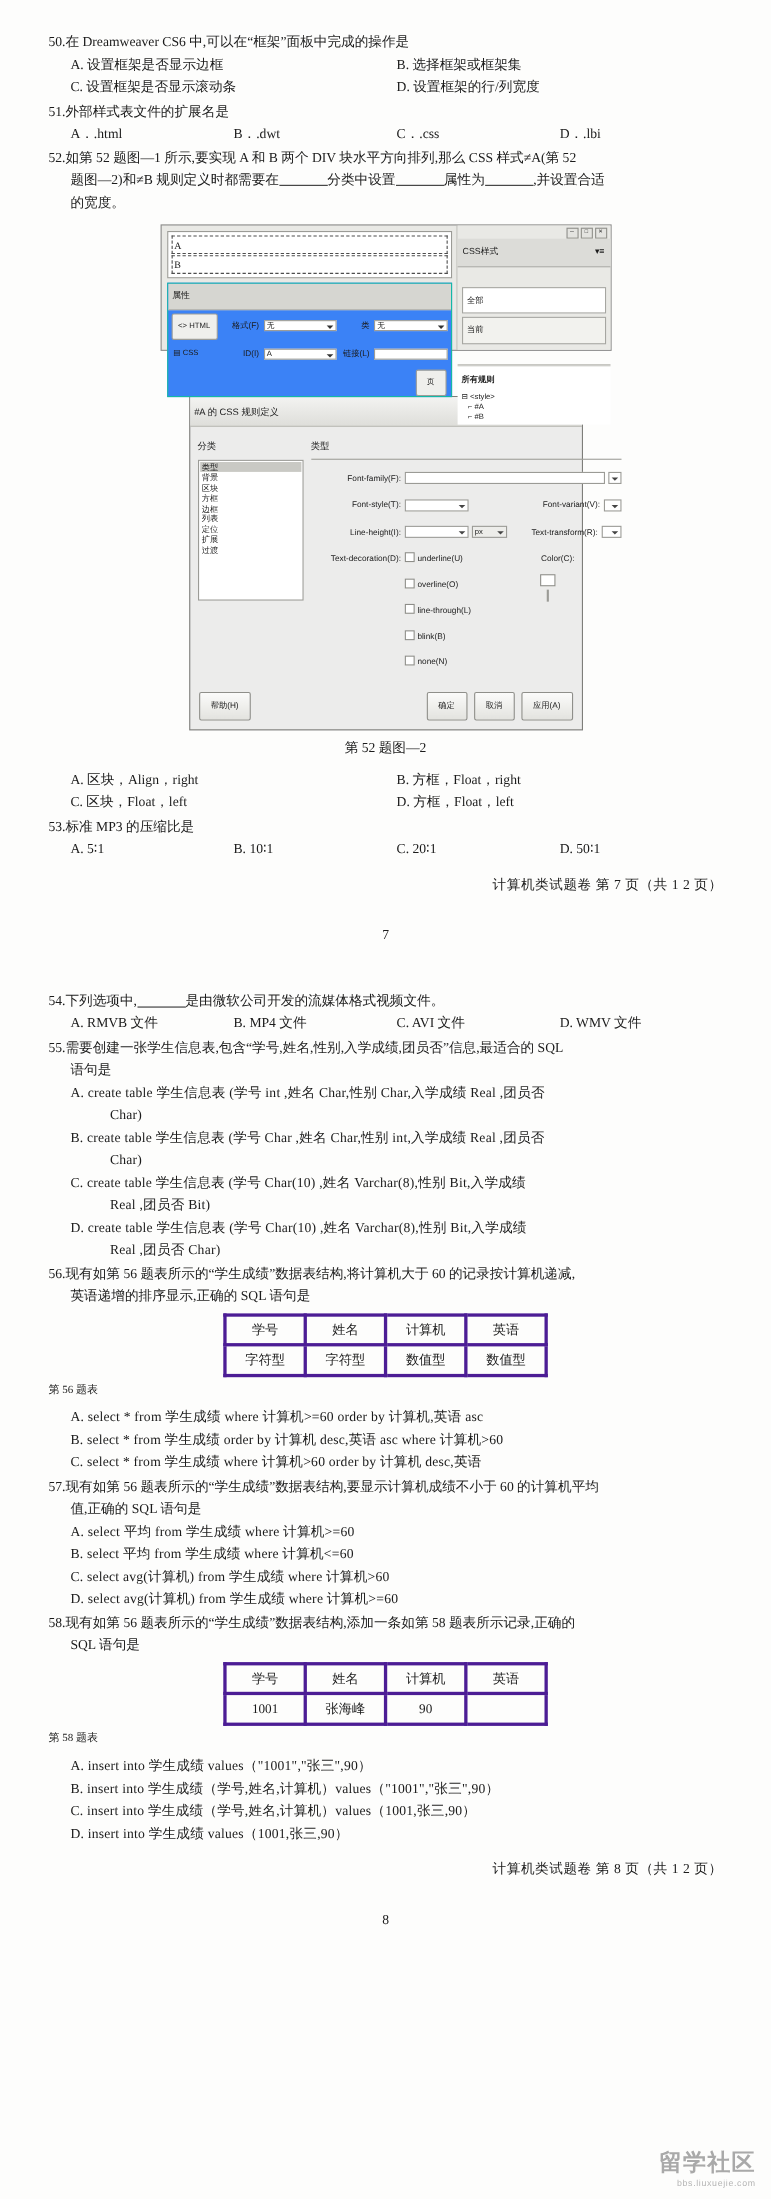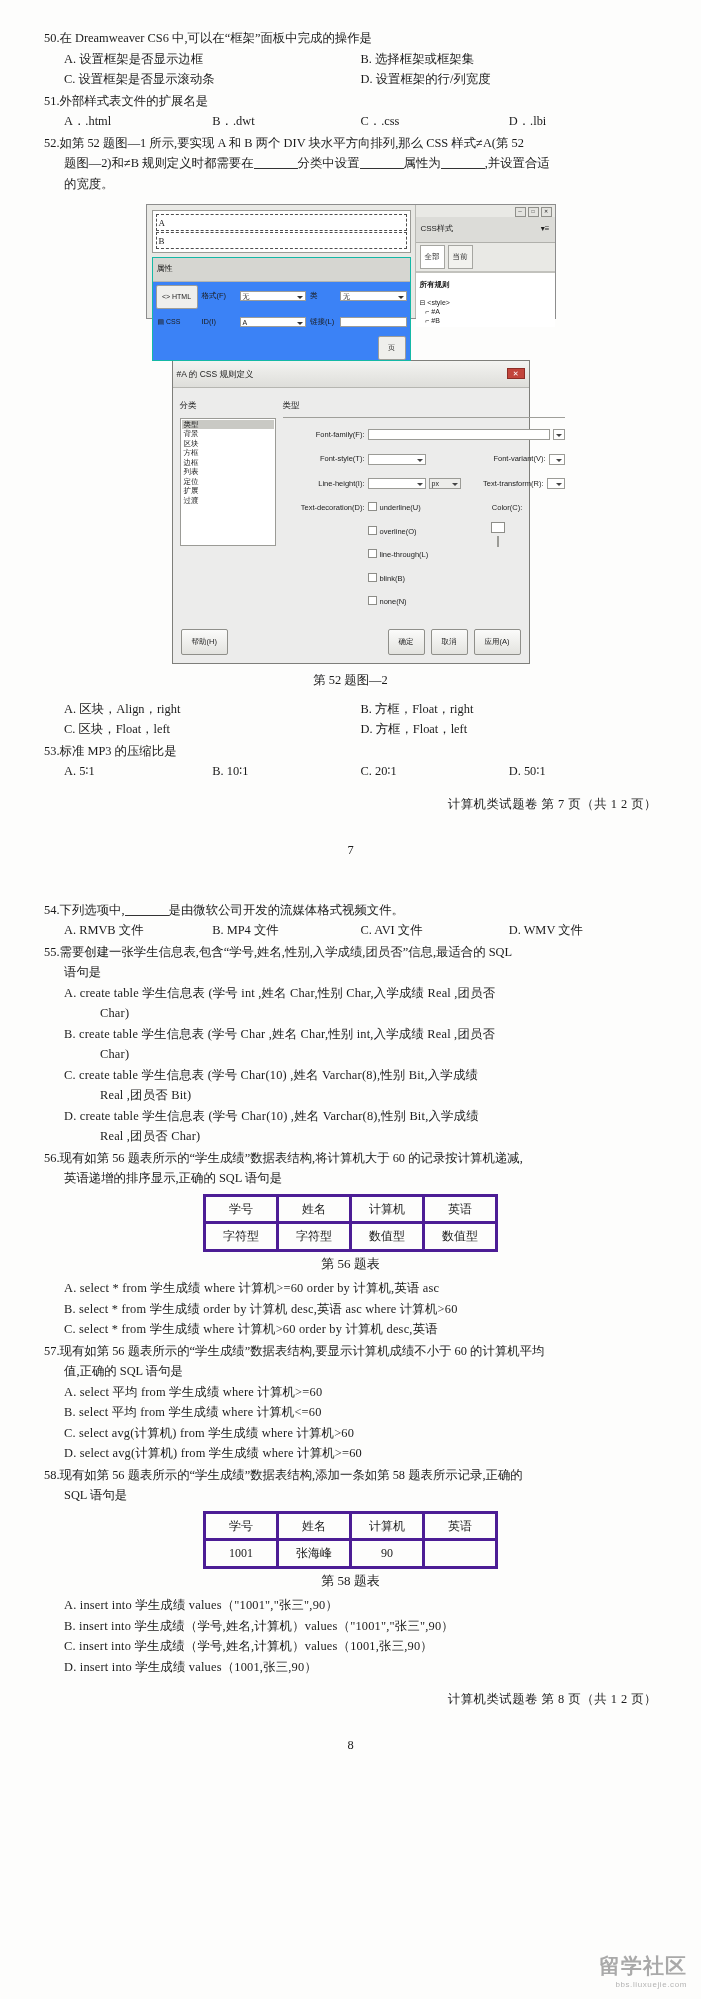--- a/index.html
+++ b/index.html
@@ -151,20 +151,21 @@
   .fieldgrid{
     flex:1 1 auto;
     display:grid;
     grid-template-columns:34px 1fr 26px 1fr;
     gap:3px 4px;
     align-items:center;
   }
   .flabel{
     font-size:7.5px;
     font-family:"Liberation Sans",sans-serif;
+    text-align:right;
     white-space:nowrap;
   }
   .finput{
     background:#fff;
     border:1px solid #9d9d98;
     height:10px;
     font-size:7px;
     line-height:10px;
     padding-left:2px;
     position:relative;
@@ -203,22 +204,23 @@
     font-family:"Liberation Sans",sans-serif;
     background:#dcdcd8;
     border-bottom:1px solid #b0b0ab;
     padding:2px 5px;
     display:flex;
     justify-content:space-between;
   }
   .css-subtabs{
     display:flex;
     gap:3px;
-    padding:2px 4px;
+    padding:18px 4px;
     border-bottom:1px solid #c2c2bd;
+    flex-direction:column;
   }
   .subtab{
     font-size:7.5px;
     font-family:"Liberation Sans",sans-serif;
     border:1px solid #a6a6a1;
     background:#f2f2ee;
     padding:1px 4px;
   }
   .subtab.active{background:#ffffff;}
   .css-panel{
@@ -350,22 +352,22 @@
   .dtable td{
     border:3px solid #4c1d95;
     font-size:12px;
     padding:2px 0;
     text-align:center;
     width:70px;
     height:18px;
     font-family:"Liberation Serif",serif;
   }
   .tbl-cap{
-    text-align:center;
-    font-size:13px;
+    text-align:left;
+    font-size:10px;
     margin:1px 0 4px 0;
   }
   
   .footer{
     text-align:right;
     font-size:12.4px;
     margin-top:14px;
     letter-spacing:0.5px;
   }
   .pageno{

